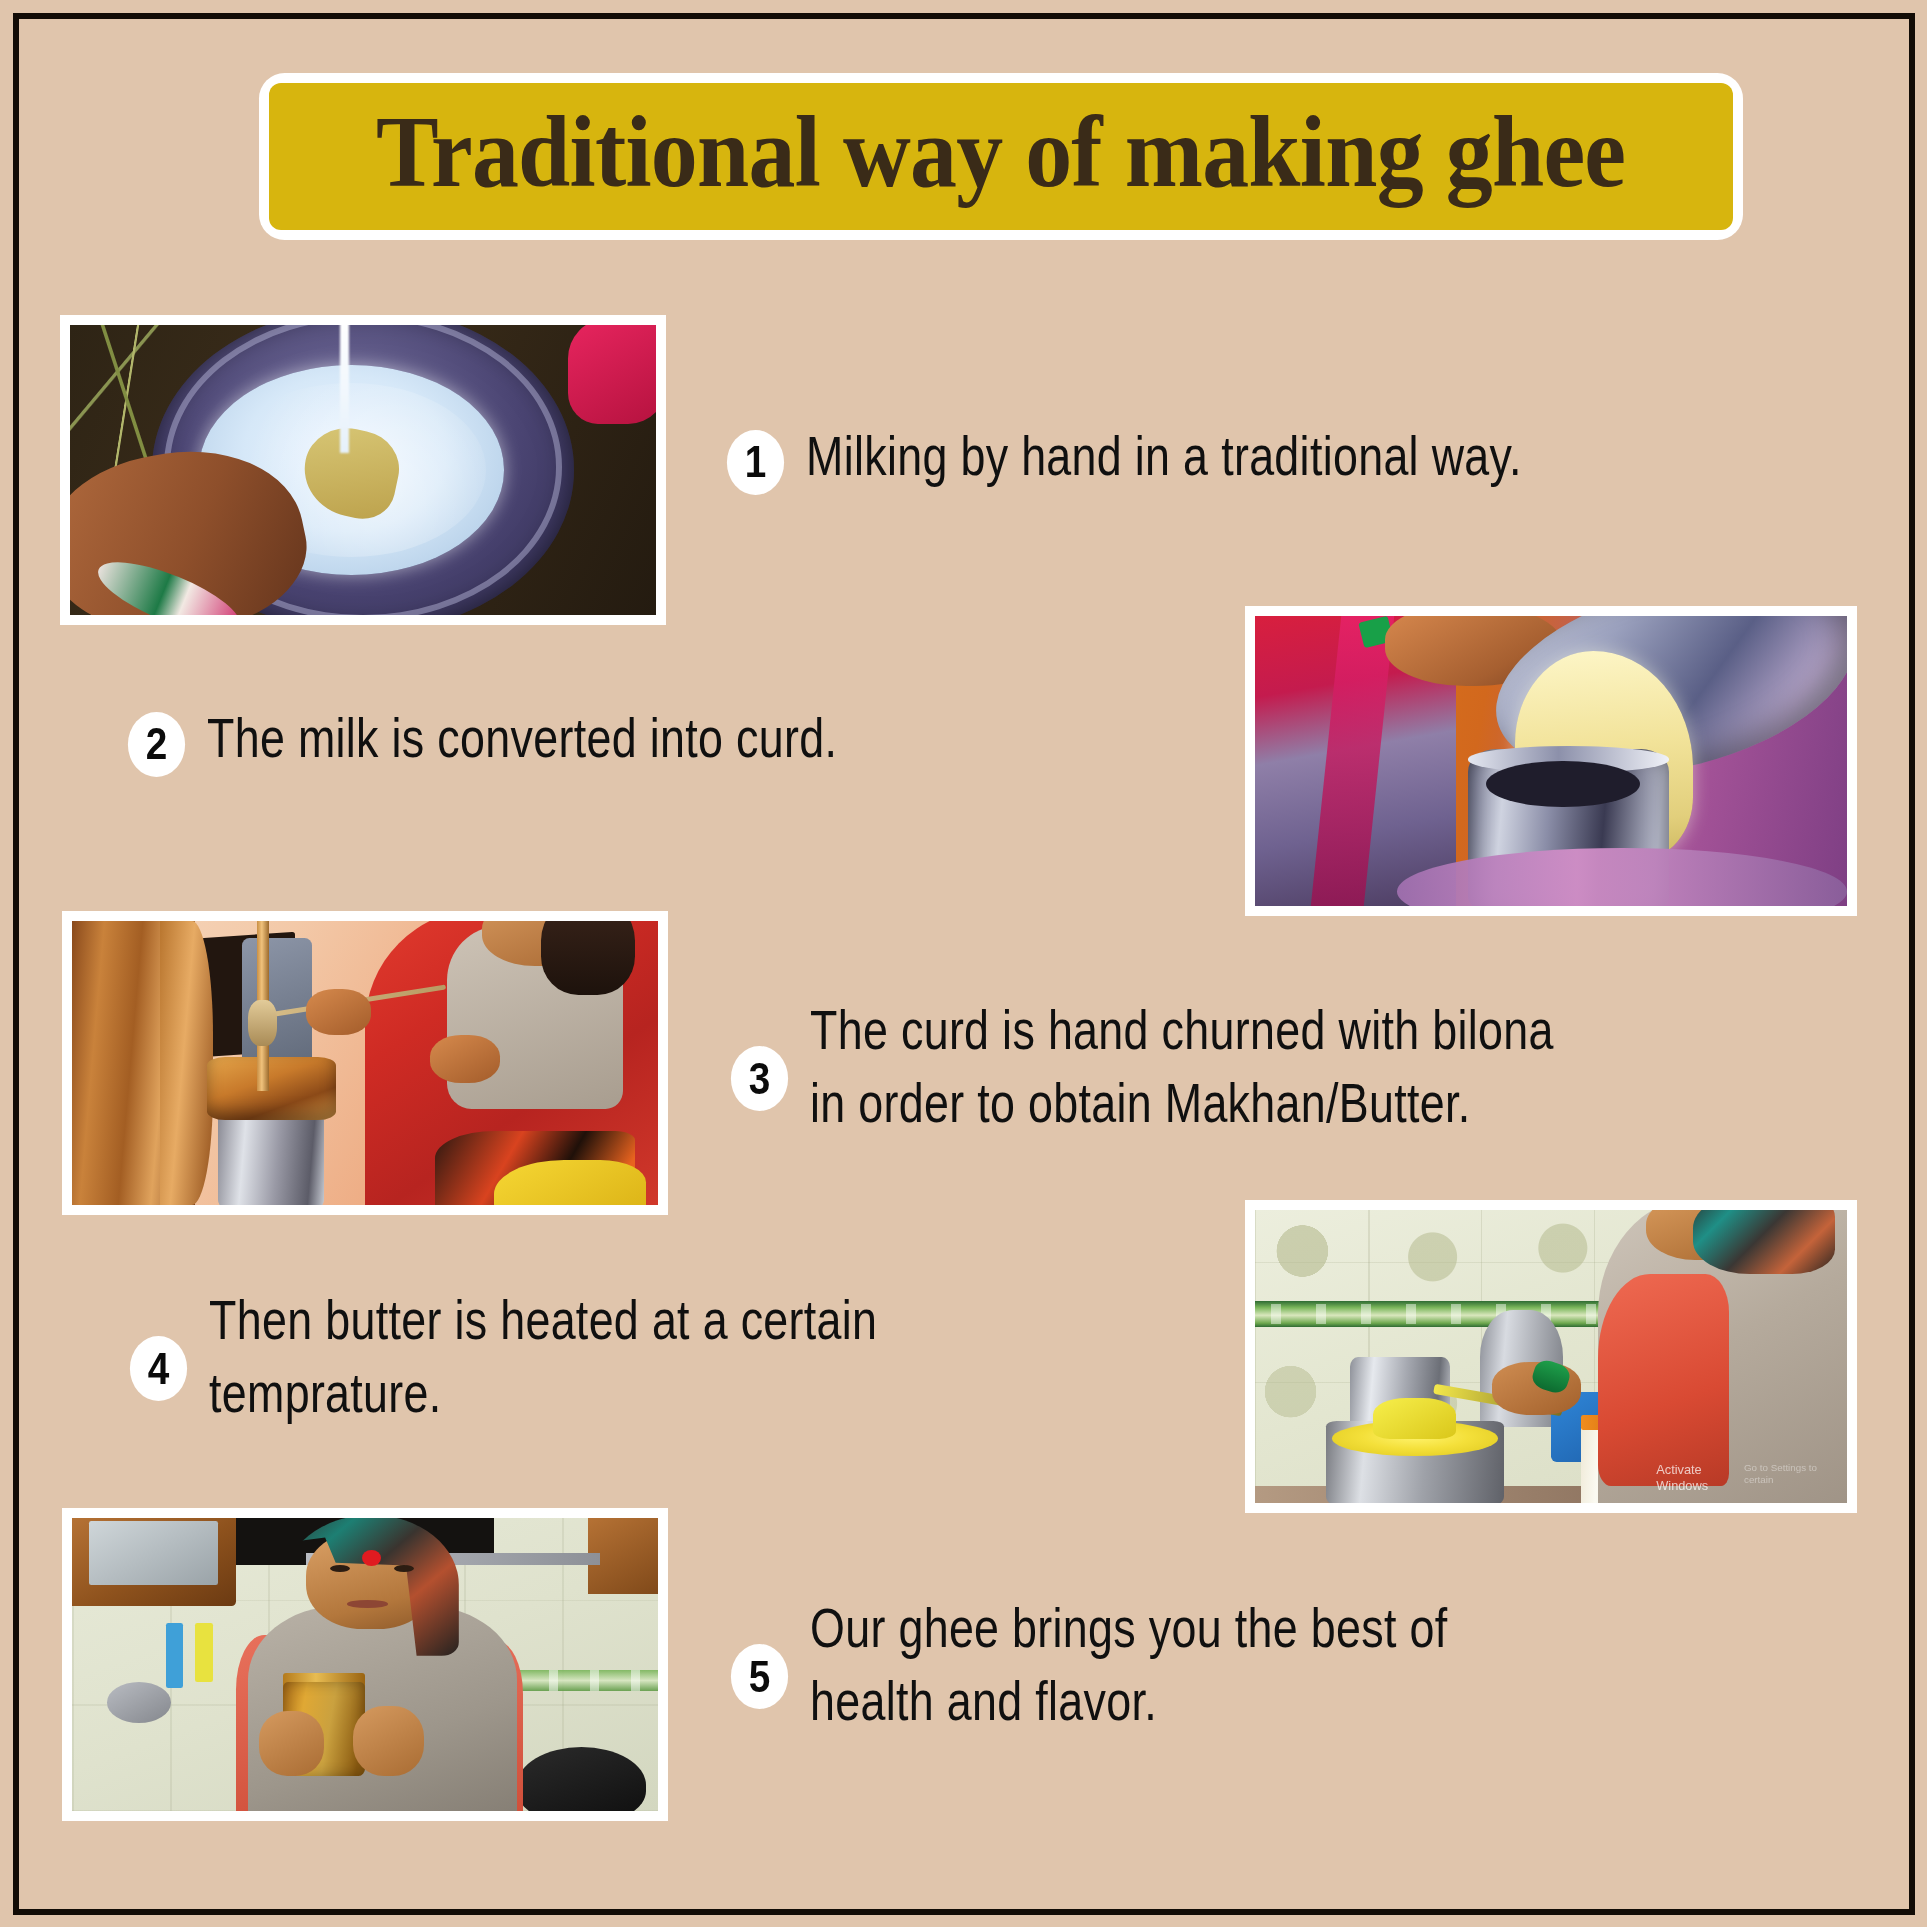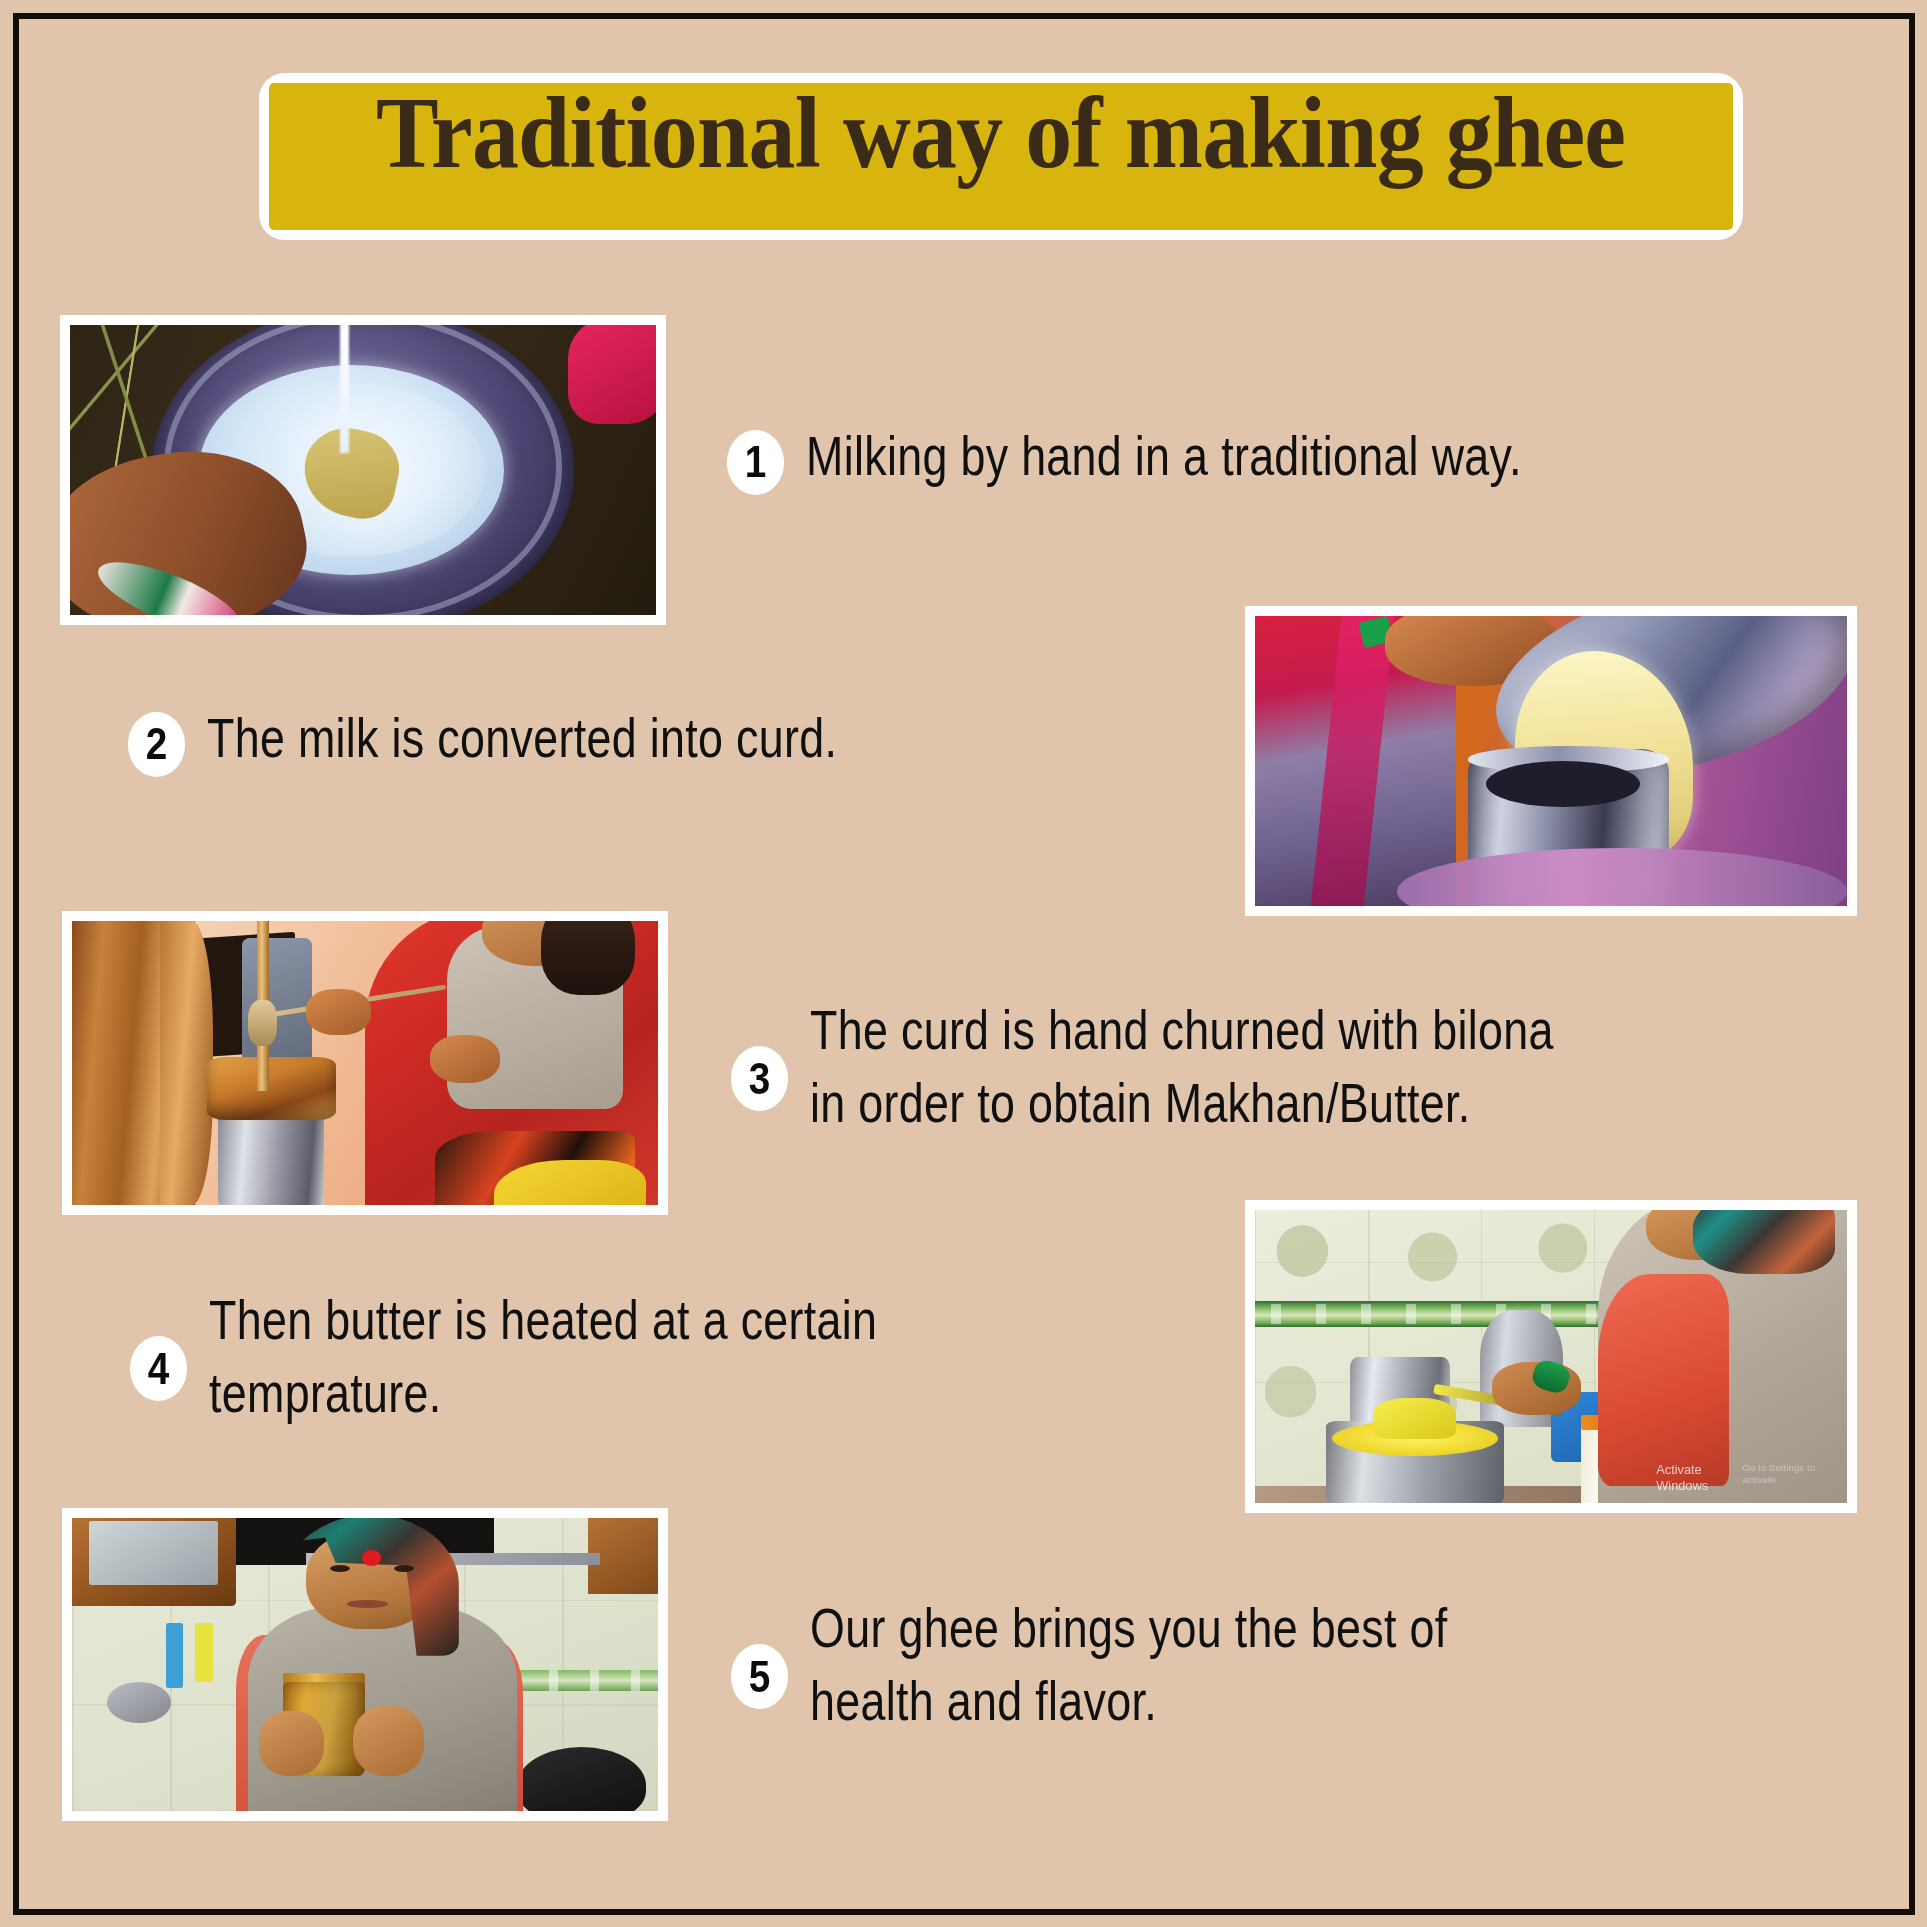--- a/index.html
+++ b/index.html
@@ -30,22 +30,22 @@
     position:absolute;
     left:259px; top:73px;
     width:1484px; height:167px;
     background:#ffffff;
     border-radius:25.6px;
     padding:9.8px;
   }
   #title-bar {
     width:100%; height:100%;
     background:#d7b50e;
-    border-radius:5px;
-    display:flex; align-items:flex-start; justify-content:center;
+    border-radius:12px;
+    display:flex; align-items:center; justify-content:center;
   }
   #title-text {
     font-family:"Liberation Serif", serif;
     font-weight:bold;
     font-size:101px;
     letter-spacing:-0.8px;
     color:#3a2b18;
     white-space:nowrap;
     transform:scaleX(.93);
     line-height:1;
@@ -468,21 +468,21 @@
       <div class="p4-stirrer"></div>
       <div class="p4-handle"></div>
       <div class="p4-hand"></div>
       <div class="p4-bangle"></div>
       <div class="p4-woman"></div>
       <div class="p4-sleeve"></div>
       <div class="p4-face"></div>
       <div class="p4-scarf"></div>
       <div class="p4-watermark">
         <div class="wm1">Activate Windows</div>
-        <div class="wm2">Go to Settings to activate</div>
+        <div class="wm2">Go to Settings to certain</div>
       </div>
     </div>
   </div>
 
   <div class="photo" id="photo-5">
     <div class="inner">
       <div class="p5-bg"></div>
       <div class="p5-tile"></div>
       <div class="p5-dark"></div>
       <div class="p5-cab"></div>

